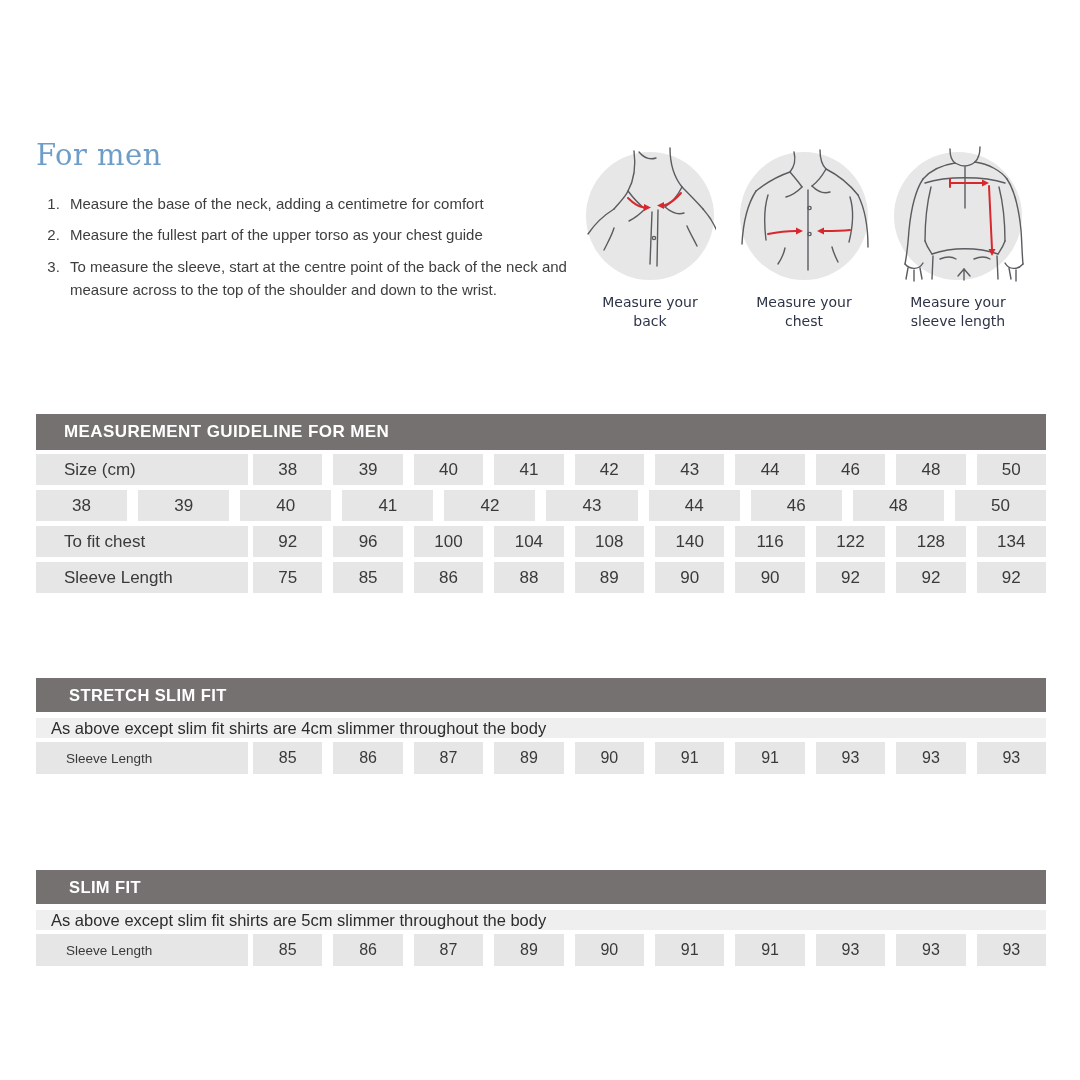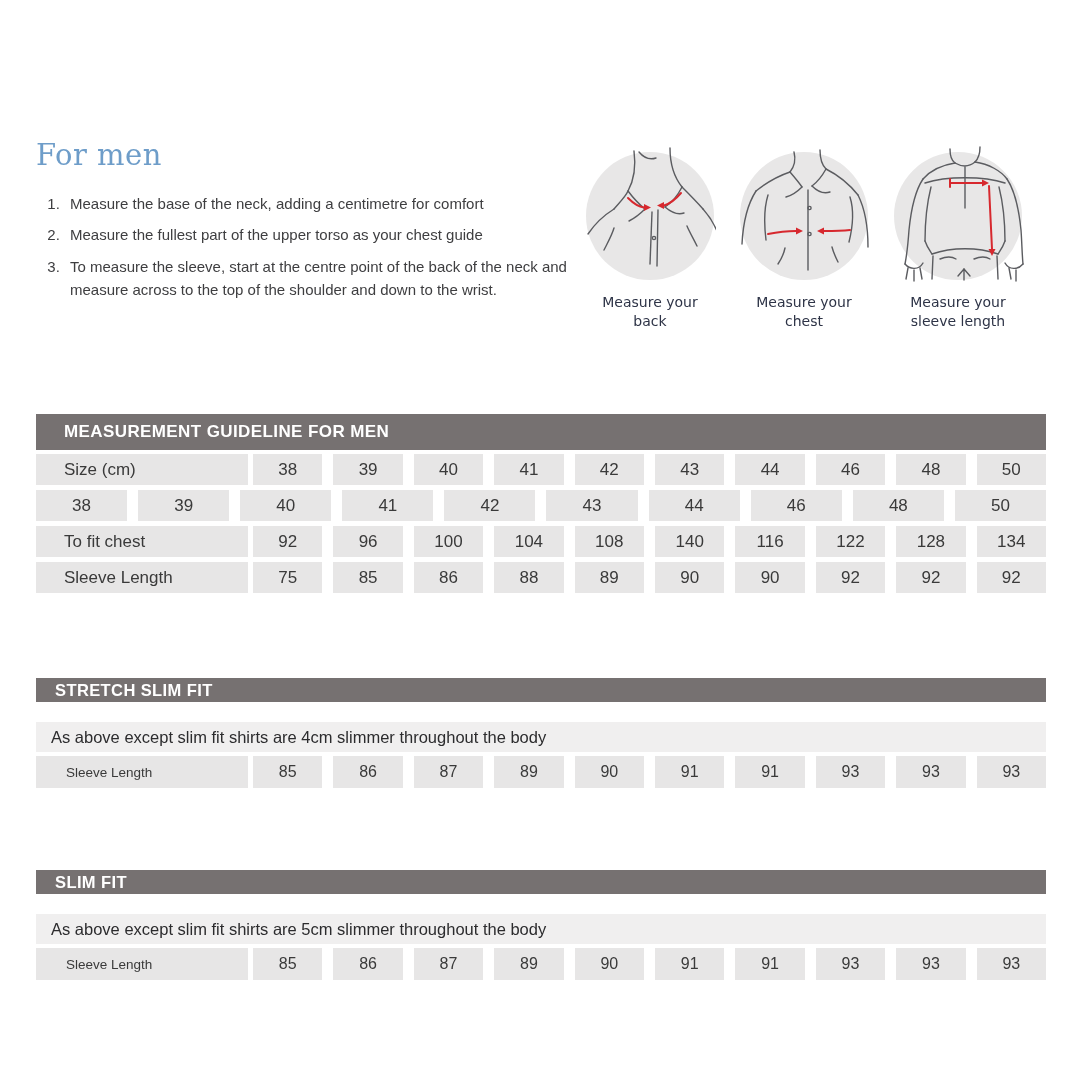--- a/index.html
+++ b/index.html
@@ -29,23 +29,23 @@
   
   .tbl{position:absolute;left:36px;width:1010px;}
   .tbl-main{top:414px;}
   .tbl-stretch{top:678px;}
   .tbl-slim{top:870px;}
   .bar{
     background:#767171;color:#ffffff;font-weight:700;letter-spacing:0.4px;
     display:flex;align-items:center;box-sizing:border-box;
   }
   .bar-lg{height:36px;font-size:17px;padding-left:28px;}
-  .bar-sm{height:24px;font-size:16.5px;padding-left:19px;}
+  .bar-sm{height:34px;font-size:16.5px;padding-left:33px;}
   .note{
-    margin-top:20px;height:30px;background:#f0efef;display:flex;align-items:center;
+    margin-top:6px;height:20px;background:#f0efef;display:flex;align-items:center;
     padding-left:15px;box-sizing:border-box;font-size:16.5px;color:#2c2c2e;
   }
   .rows{margin-top:4px;display:flex;flex-direction:column;gap:5px;}
   .t-row{display:flex;}
   .tbl-main .t-row{height:31px;}
   .t-row.small{margin-top:4px;height:32px;}
   .label-cell{
     width:212px;flex:0 0 212px;background:#e7e6e6;display:flex;align-items:center;
     box-sizing:border-box;margin-right:5px;color:#3a3a3a;
   }

